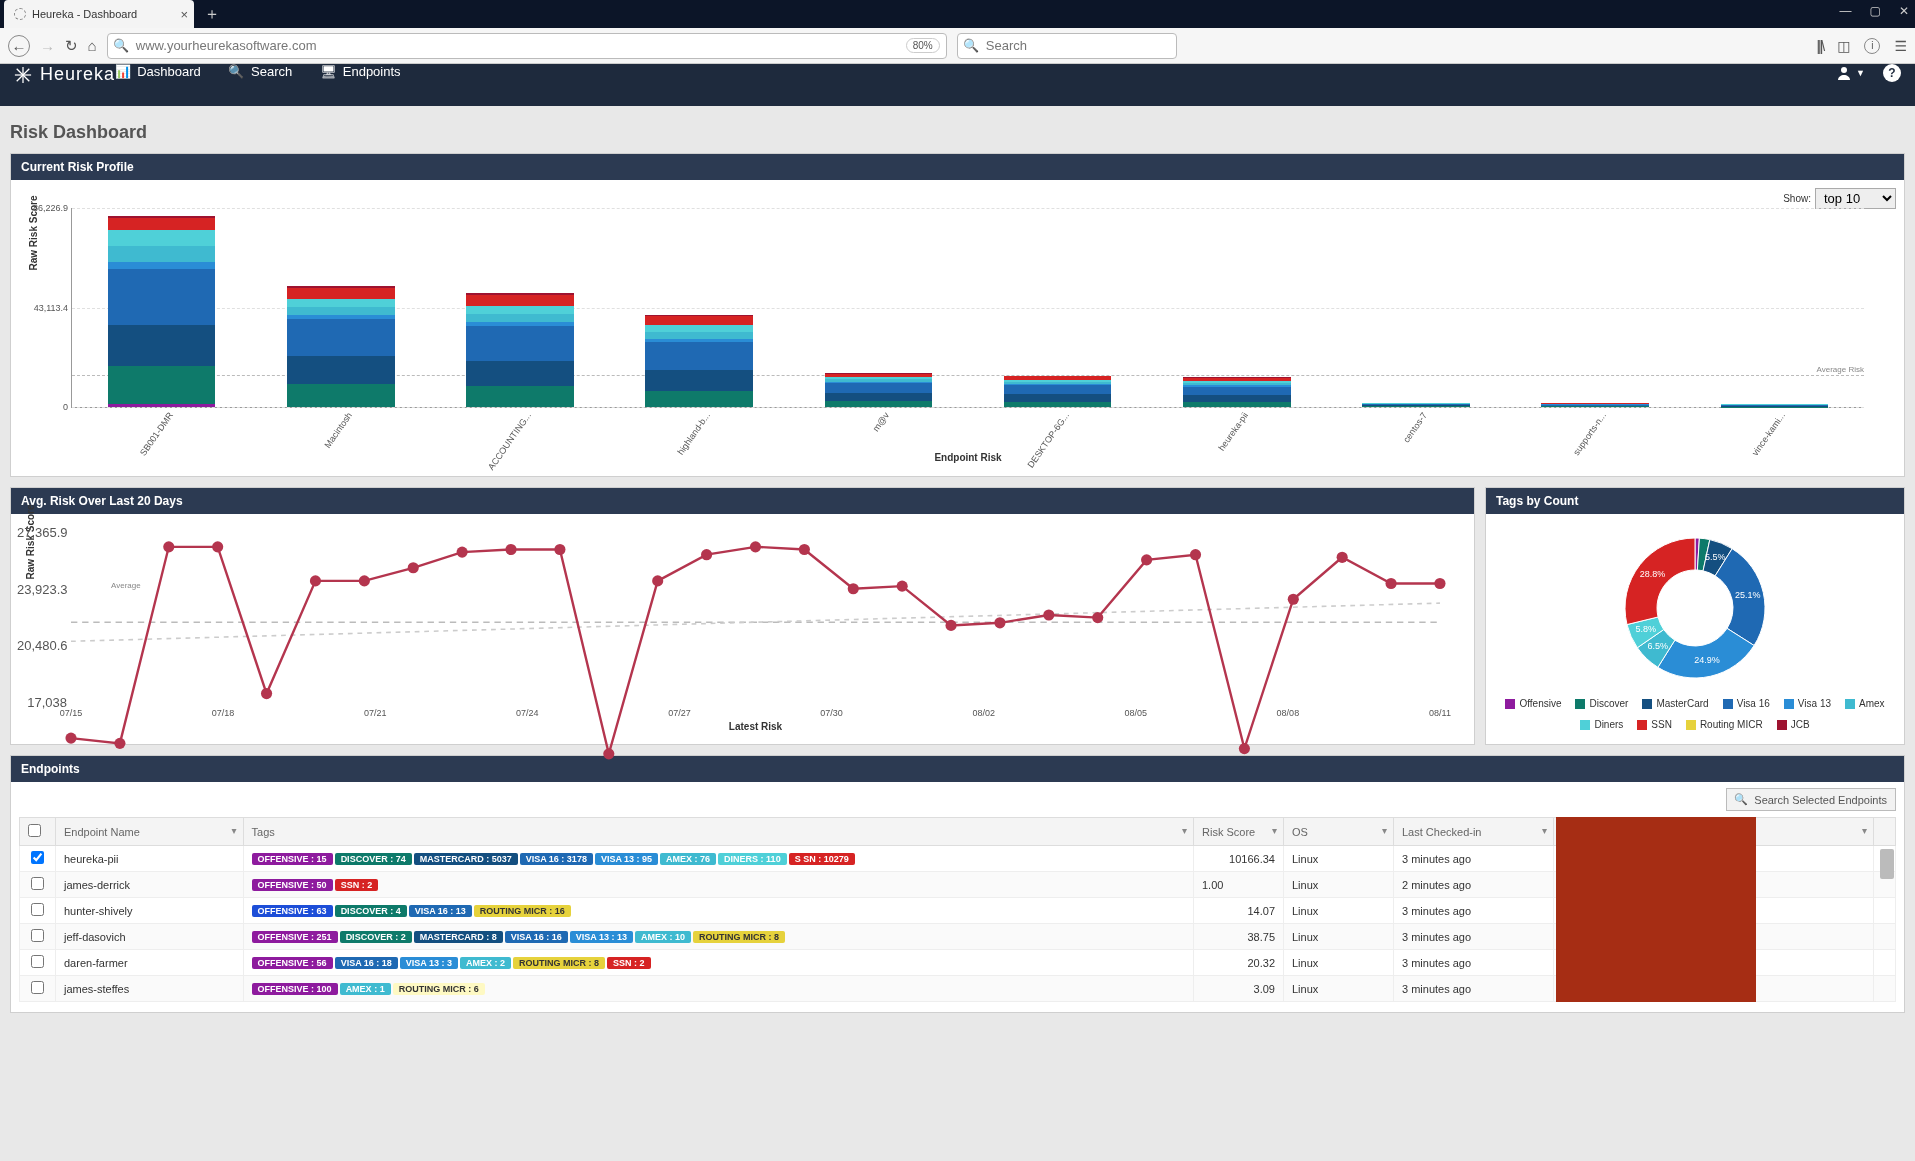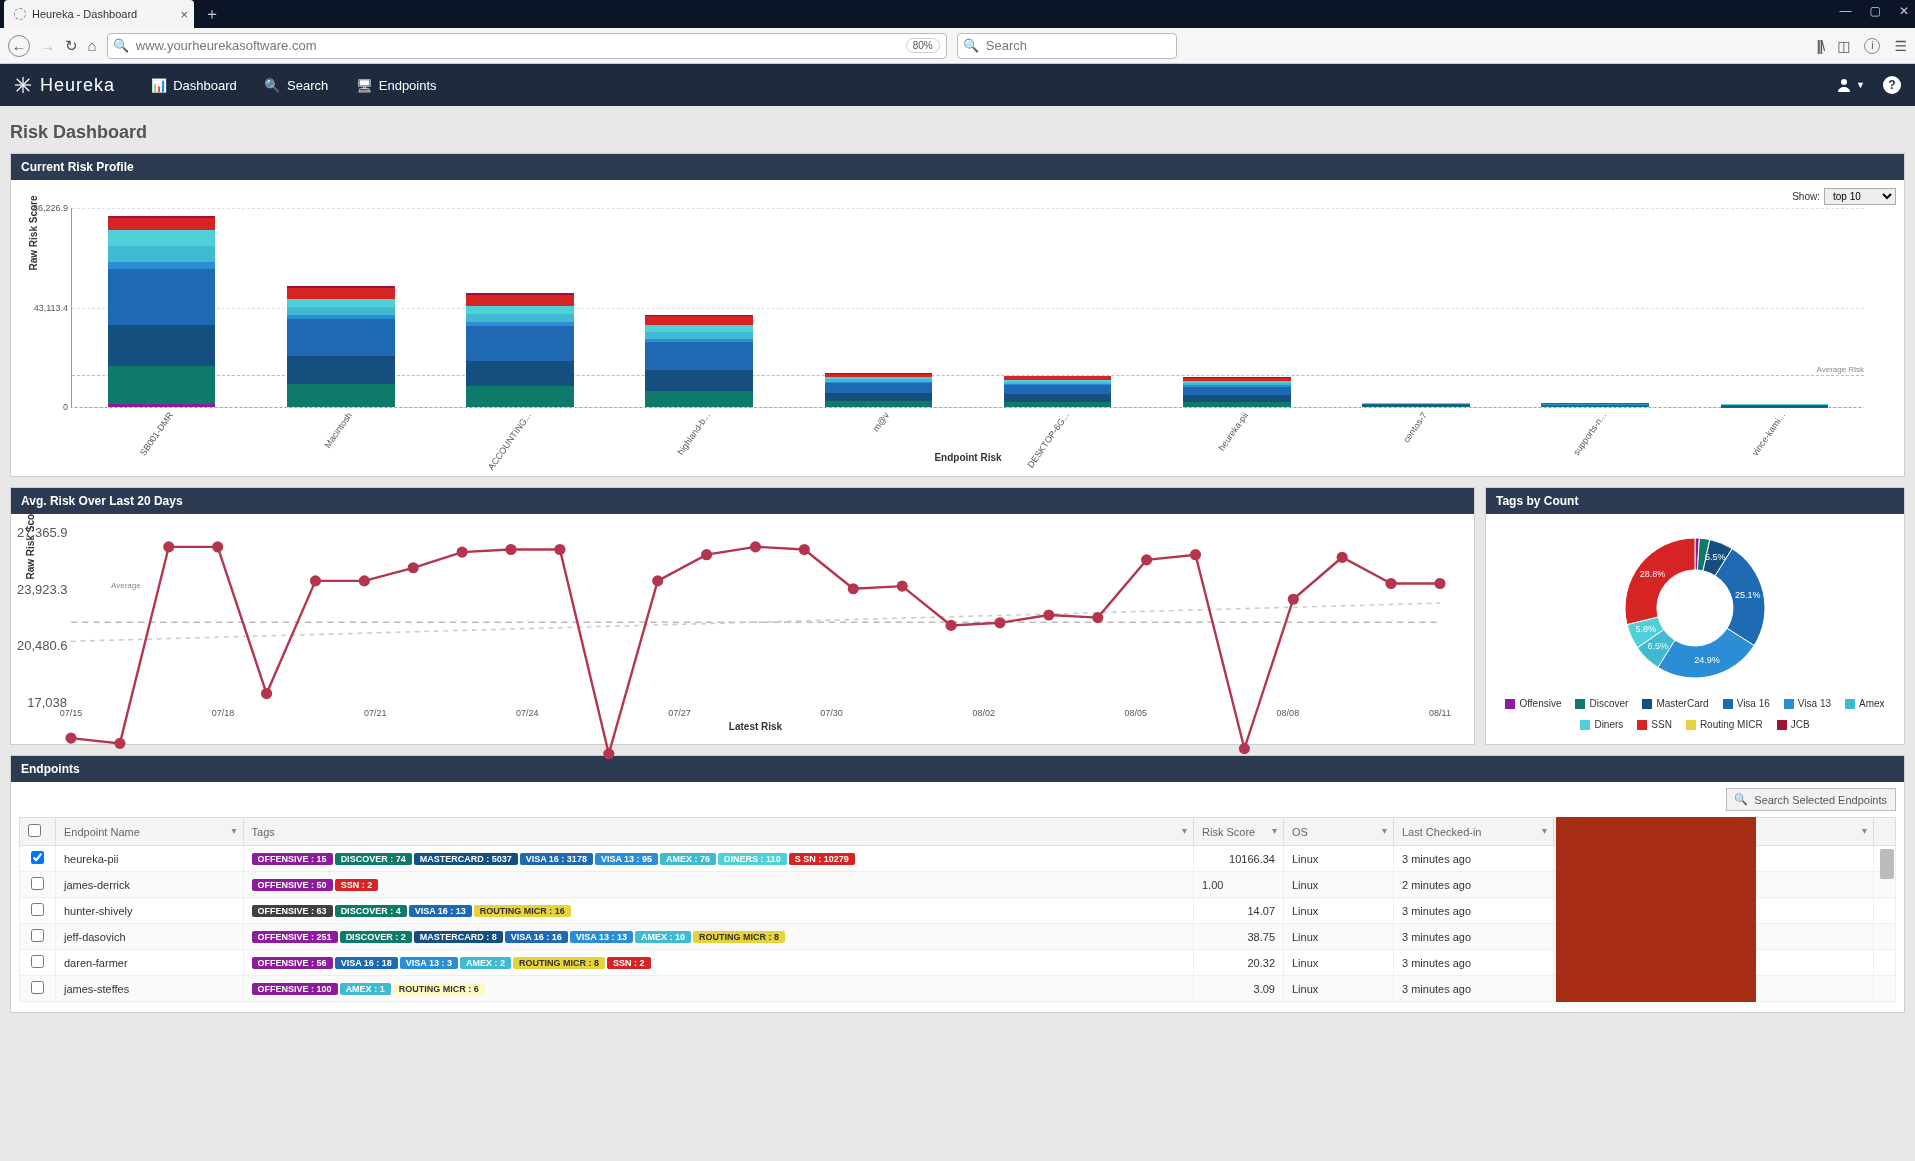--- a/index.html
+++ b/index.html
@@ -14,37 +14,37 @@
 .win-buttons { position: absolute; right: 6px; top: 4px; display: flex; gap: 18px; color:#ccc; font-size:12px;}
 .browser-toolbar { background: #f6f6f6; height: 36px; display: flex; align-items: center; padding: 0 8px; gap: 10px; border-bottom: 1px solid #ccc;}
 .nav-icons { display: flex; align-items: center; gap: 10px; color:#555; }
 .nav-icons span { font-size: 15px; }
 .urlbox { flex: 1; max-width: 840px; display:flex; align-items:center; border:1px solid #bbb; border-radius: 4px; background:#fff; height: 26px; padding: 0 6px; gap:6px; color:#777; font-size:13px; position:relative;}
 .urlbox .zoom { position:absolute; right:6px; border:1px solid #ccc; border-radius:8px; padding:1px 6px; font-size:10px; color:#555;}
 .searchbox { width: 220px; display:flex; align-items:center; border:1px solid #bbb; border-radius:4px; background:#fff; height:26px; padding:0 6px; gap:6px; color:#777; font-size:13px;}
 .right-icons { margin-left: auto; display:flex; gap:14px; color:#555; font-size:14px;}
 
 
-.app-header { background: #1e2a3d; height: 42px; display:flex; align-items:center; padding: 0 14px; color:#fff; gap: 36px;}
+.app-header { background: #1e2a3d; height: 42px; display:flex; align-items:flex-start; padding: 0 14px; color:#fff; }
 .logo { display:flex; align-items:center; gap:8px; font-size:18px; letter-spacing: 1px; font-weight: 300;}
 .logo-mark { width:18px; height:18px; }
 .nav-menu { display:flex; gap: 28px; font-size: 13px;}
 .nav-menu .ni { display:flex; align-items:center; gap:6px; color:#fff; }
 .header-right { margin-left:auto; display:flex; gap:18px; align-items:center; color:#fff;}
 
 .page { padding: 12px 10px; }
 h2.page-title { font-size: 18px; color:#555; font-weight: bold; margin: 4px 0 10px 0;}
 
 .panel { background:#fff; border: 1px solid #cfcfcf; margin-bottom: 10px; }
 .panel-header { background: #2c3a52; color:#fff; font-size: 12px; font-weight: bold; padding: 6px 10px;}
 .panel-body { padding: 8px 10px; position:relative; }
 
 .hint { font-size: 10px; color:#666; margin-bottom: 4px;}
 .show-select { position:absolute; right:8px; top:8px; font-size:10px; display:flex; align-items:center; gap:4px;}
-.show-select select { font-size:10px; border:1px solid #aaa; background:#eee; padding:1px 18px 1px 4px;}
+.show-select select { font-size:13px; border:1px solid #aaa; background:#eee; padding:1px 18px 1px 4px;}
 
 
 .barchart { position:relative; height: 200px; margin: 20px 30px 60px 50px; border-left:1px solid #999; border-bottom:1px solid #999;}
 .y-tick { position:absolute; left:-52px; font-size:9px; color:#555; text-align:right; width:48px; transform: translateY(-50%);}
 .y-grid { position:absolute; left:0; right:0; border-top:1px dashed #e0e0e0;}
 .avg-line { position:absolute; left:0; right:0; border-top: 1px dashed #bbb;}
 .avg-label { position:absolute; right: 0; font-size:8px; color:#888; transform: translateY(-110%);}
 .bar-slot { position:absolute; bottom:0; width: 80px; }
 .bar-stack { width: 100%; display:flex; flex-direction: column-reverse;}
 .seg { width:100%; }
@@ -493,21 +493,21 @@
               <td><span class="tag" style="background:#8e1b9e;color:#fff">OFFENSIVE : 50</span><span class="tag" style="background:#d62323;color:#fff">SSN : 2</span></td>
               <td class="col-risk" style="text-align:left">1.00</td>
               <td>Linux</td>
               <td>2 minutes ago</td>
               <td>a day ago</td>
               <td></td>
             </tr>
             <tr>
               <td class="col-cb"><input type="checkbox" style=""></td>
               <td>hunter-shively</td>
-              <td><span class="tag" style="background:#404040;color:#fff">OFFENSIVE : 63</span><span class="tag" style="background:#0e7a6a;color:#fff">DISCOVER : 4</span><span class="tag" style="background:#1f69b3;color:#fff">VISA 16 : 13</span><span class="tag" style="background:#e6d23c;color:#333">ROUTING MICR : 16</span></td>
+              <td><span class="tag" style="background:#1d4ed8;color:#fff">OFFENSIVE : 63</span><span class="tag" style="background:#0e7a6a;color:#fff">DISCOVER : 4</span><span class="tag" style="background:#1f69b3;color:#fff">VISA 16 : 13</span><span class="tag" style="background:#e6d23c;color:#333">ROUTING MICR : 16</span></td>
               <td class="col-risk" style="text-align:right">14.07</td>
               <td>Linux</td>
               <td>3 minutes ago</td>
               <td>a day ago</td>
               <td></td>
             </tr>
             <tr>
               <td class="col-cb"><input type="checkbox" style=""></td>
               <td>jeff-dasovich</td>
               <td><span class="tag" style="background:#8e1b9e;color:#fff">OFFENSIVE : 251</span><span class="tag" style="background:#0e7a6a;color:#fff">DISCOVER : 2</span><span class="tag" style="background:#144f80;color:#fff">MASTERCARD : 8</span><span class="tag" style="background:#1f69b3;color:#fff">VISA 16 : 16</span><span class="tag" style="background:#2a8dd6;color:#fff">VISA 13 : 13</span><span class="tag" style="background:#3fbad0;color:#fff">AMEX : 10</span><span class="tag" style="background:#e6d23c;color:#333">ROUTING MICR : 8</span></td>

